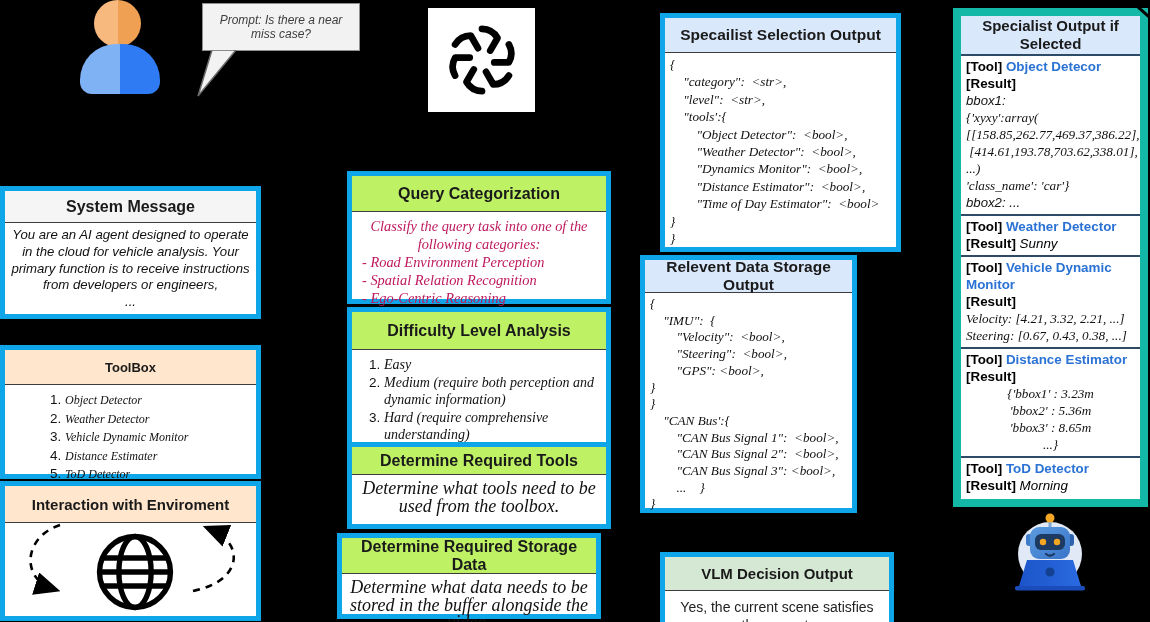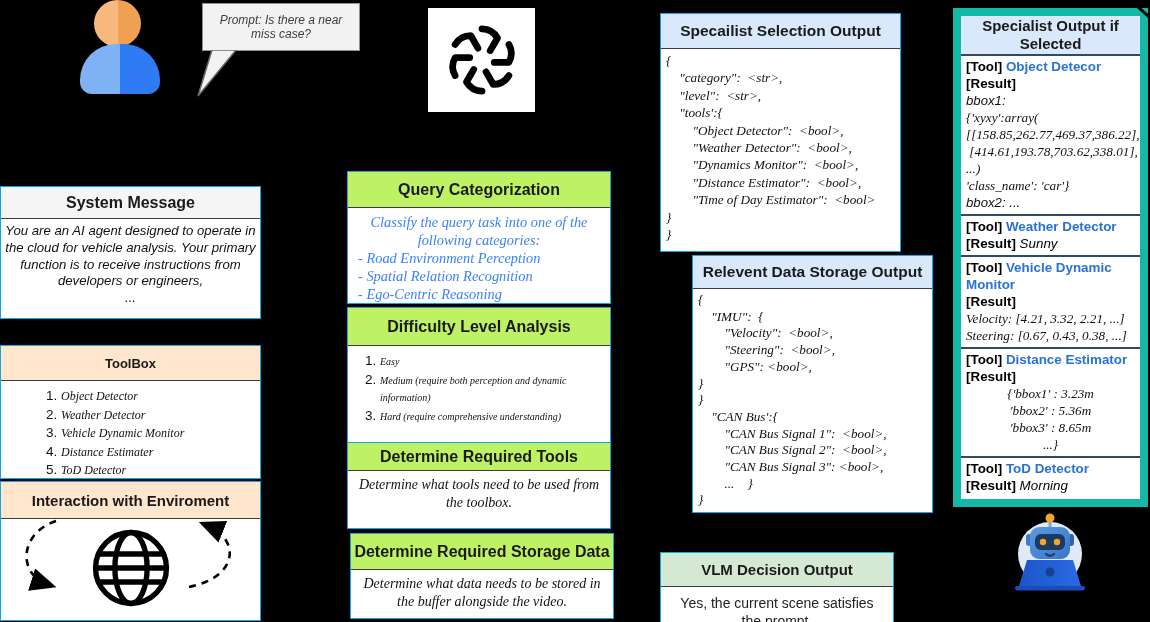--- a/index.html
+++ b/index.html
@@ -1,18 +1,18 @@
 <!DOCTYPE html>
 <html><head>
 <meta charset="utf-8">
 <style>
   html,body{margin:0;padding:0;background:#000;}
   #canvas{position:relative;width:1150px;height:622px;background:#000;overflow:hidden;
           font-family:"Liberation Sans",sans-serif;}
-  .box{position:absolute;background:#fff;border:1px solid #0ea5e9;box-sizing:border-box;}
+  .box{position:absolute;background:#fff;border:5px solid #0ea5e9;box-sizing:border-box;}
   .hdr{text-align:center;font-weight:bold;color:#1a1a1a;border-bottom:1px solid #3d3d3d;
        display:flex;align-items:center;justify-content:center;box-sizing:border-box;}
   .peach{background:#ffe6cc;}
   .pink{background:#bef264;}
   .blue{background:#dae8fc;}
   .green{background:#d5e8d4;}
   .gray{background:#f5f5f5;}
   .serif-it{font-family:"Liberation Serif",serif;font-style:italic;}
   .sans-it{font-family:"Liberation Sans",sans-serif;font-style:italic;}
 
@@ -45,37 +45,37 @@
   #arrows-svg{position:absolute;left:0;top:0;}
 
   
   #openai-box{position:absolute;left:428px;top:8px;width:107px;height:104px;background:#fff;
     display:flex;align-items:center;justify-content:center;}
 
   
   .c2hdr{font-size:16px;}
   #qc-box{left:347px;top:171px;width:264px;height:133px;}
   #qc-box .hdr{height:36px;}
-  #qc-box .bd{padding:5px 6px;font-size:14.4px;line-height:18px;color:#3b82f6;}
+  #qc-box .bd{padding:5px 6px;font-size:14.4px;line-height:18px;color:#be185d;}
   #qc-box .intro{text-align:center;}
   #qc-box .bullet{text-align:left;padding-left:4px;}
   #dla-box{left:347px;top:307px;width:264px;height:148px;}
   #dla-box .hdr{height:38px;}
-  #dla-box ol{margin:6px 0 0 0;padding-left:32px;font-size:10px;line-height:17.6px;color:#111;}
+  #dla-box ol{margin:6px 0 0 0;padding-left:32px;font-size:14px;line-height:17.6px;color:#111;}
   #dla-box li::marker{font-style:normal;font-family:"Liberation Sans",sans-serif;font-size:13.5px;}
   #drt-box{left:347px;top:442px;width:264px;height:87px;}
   #drt-box .hdr{height:28px;}
-  #drt-box .bd,#drsd-box .bd{padding:5px 4px;text-align:center;font-size:14px;line-height:17.5px;color:#111;}
-  #drsd-box{left:350px;top:533px;width:264px;height:86px;}
+  #drt-box .bd,#drsd-box .bd{padding:5px 4px;text-align:center;font-size:18px;line-height:17.5px;color:#111;}
+  #drsd-box{left:337px;top:533px;width:264px;height:86px;}
   #drsd-box .hdr{height:36px;}
 
   
   #sso-box{left:660px;top:13px;width:241px;height:239px;}
   #sso-box .hdr{height:35px;font-size:15.5px;}
-  #rdso-box{left:692px;top:255px;width:241px;height:258px;}
+  #rdso-box{left:640px;top:255px;width:217px;height:258px;}
   #rdso-box .hdr{height:33px;font-size:15.5px;}
   .jbody{padding:3px 5px;}
   .jline{white-space:pre;font-family:"Liberation Serif",serif;font-style:italic;
          font-size:13.2px;line-height:17.4px;color:#111;}
   #rdso-box .jline{line-height:16.7px;}
   #vlm-box{left:660px;top:552px;width:234px;height:85px;}
   #vlm-box .hdr{height:34px;font-size:15px;}
   #vlm-box .bd{padding:7px 10px;text-align:center;font-size:14px;line-height:18px;color:#222;}
 
   

